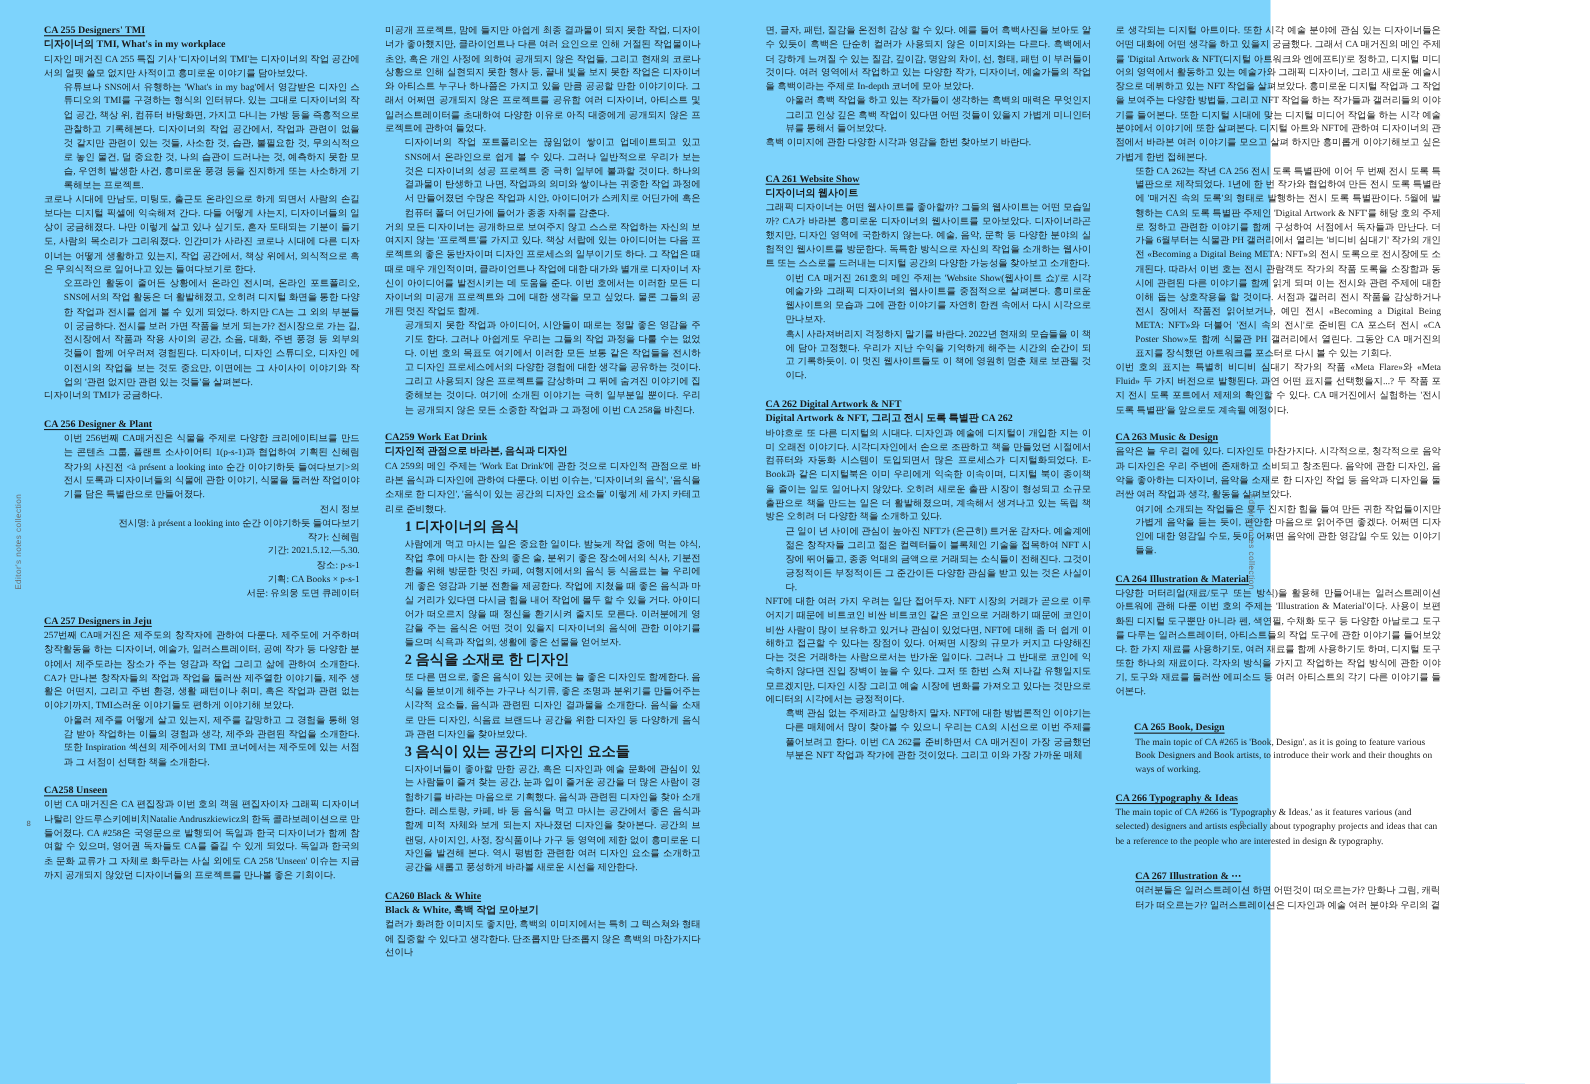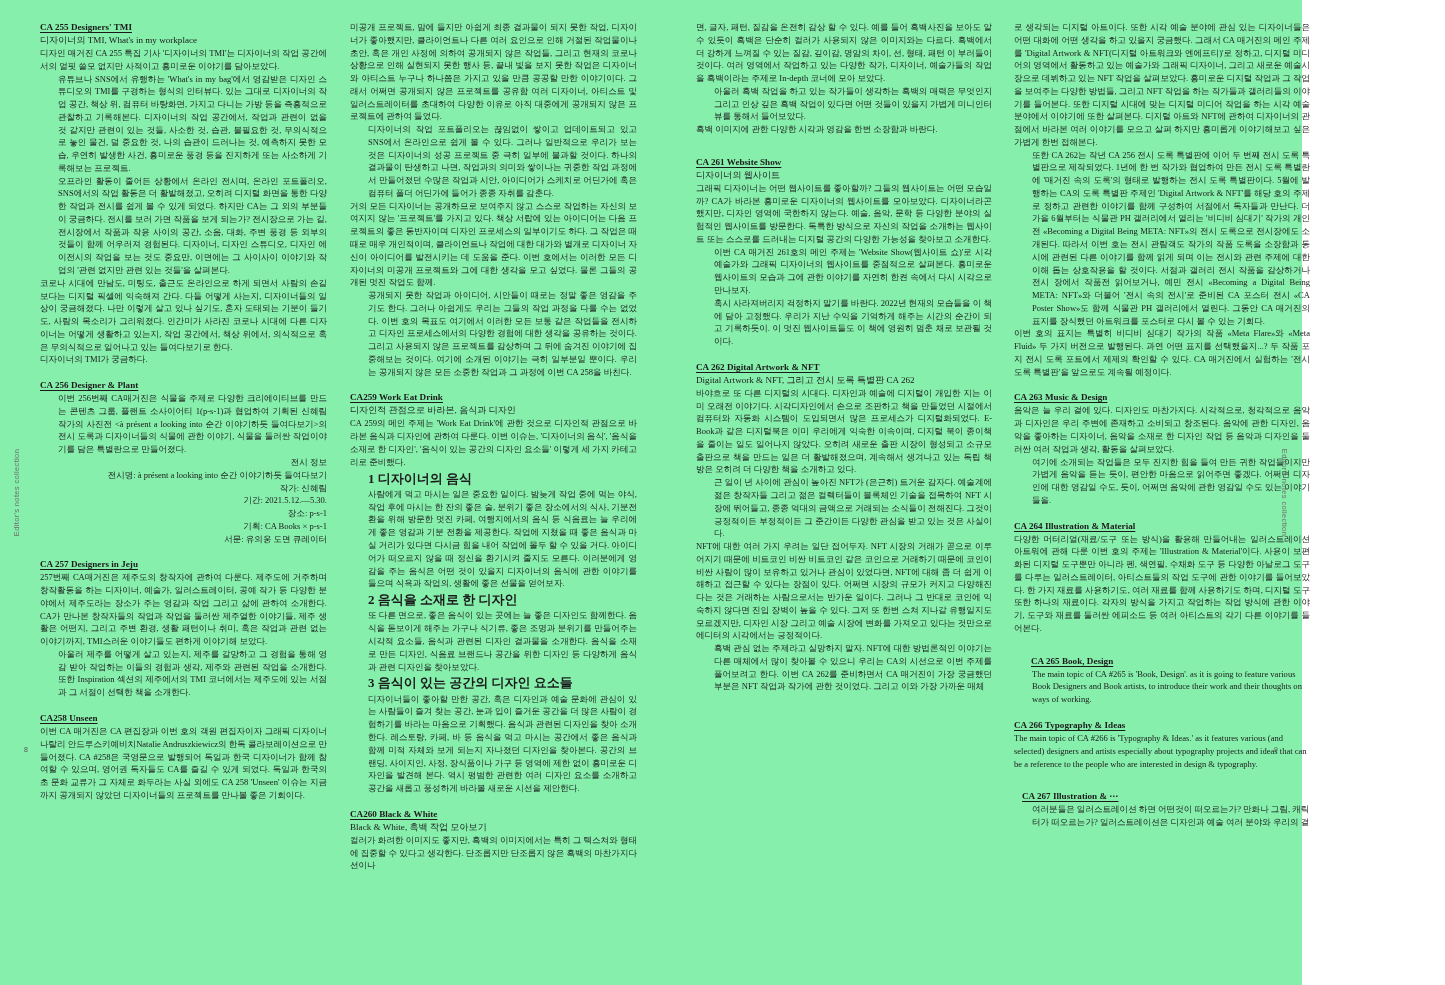--- a/index.html
+++ b/index.html
@@ -11,23 +11,23 @@
   body {
     width: 1445px;
     height: 985px;
     overflow: hidden;
     font-family: "Liberation Serif", "DejaVu Serif", serif;
     color: #1a1a1a;
   }
 
   .spread {
     position: relative;
-    width: 1302px;
-    height: 985px;
-    background: #86efac;
+    width: 1155px;
+    height: 985px;
+    background: #7dd3fc;
     display: flex;
     box-sizing: border-box;
   }
 
   
   .side-label {
     position: absolute;
     top: 0;
     height: 985px;
     width: 34px;
@@ -83,21 +83,21 @@
   .sec-head {
     font-weight: bold;
     font-size: 9.1px;
     line-height: 1.32;
     letter-spacing: 0.02px;
     text-decoration: underline;
     text-underline-offset: 1.6px;
     margin: 0 0 1px 0;
   }
   .sec-sub {
-    font-weight: normal;
+    font-weight: bold;
     font-size: 9.1px;
     line-height: 1.32;
     margin: 0 0 1px 0;
   }
   p.body {
     font-size: 8.55px;
     line-height: 1.495;
     margin: 0;
     text-align: justify;
     text-justify: inter-character;
@@ -130,22 +130,22 @@
 
   <div class="page verso">
 
     <div class="col">
 
       <section class="sec">
         <h2 class="sec-head">CA 255 Designers' TMI</h2>
         <h3 class="sec-sub">디자이너의 TMI, What's in my workplace</h3>
         <p class="body">디자인 매거진 CA 255 특집 기사 '디자이너의 TMI'는 디자이너의 작업 공간에서의 얼핏 쓸모 없지만 사적이고 흥미로운 이야기를 담아보았다.</p>
         <p class="body indent">유튜브나 SNS에서 유행하는 'What's in my bag'에서 영감받은 디자인 스튜디오의 TMI를 구경하는 형식의 인터뷰다. 있는 그대로 디자이너의 작업 공간, 책상 위, 컴퓨터 바탕화면, 가지고 다니는 가방 등을 즉흥적으로 관찰하고 기록해본다. 디자이너의 작업 공간에서, 작업과 관련이 없을 것 같지만 관련이 있는 것들, 사소한 것, 습관, 불필요한 것, 무의식적으로 놓인 물건, 덜 중요한 것, 나의 습관이 드러나는 것, 예측하지 못한 모습, 우연히 발생한 사건, 흥미로운 풍경 등을 진지하게 또는 사소하게 기록해보는 프로젝트.</p>
+        <p class="body">코로나 시대에 만남도, 미팅도, 출근도 온라인으로 하게 되면서 사람의 손길보다는 디지털 픽셀에 익숙해져 간다. 다들 어떻게 사는지, 디자이너들의 일상이 궁금해졌다. 나만 이렇게 살고 있나 싶기도, 혼자 도태되는 기분이 들기도, 사람의 목소리가 그리워졌다. 인간미가 사라진 코로나 시대에 다른 디자이너는 어떻게 생활하고 있는지, 작업 공간에서, 책상 위에서, 의식적으로 혹은 무의식적으로 일어나고 있는 들여다보기로 한다.</p>
         <p class="body indent">오프라인 활동이 줄어든 상황에서 온라인 전시며, 온라인 포트폴리오, SNS에서의 작업 활동은 더 활발해졌고, 오히려 디지털 화면을 통한 다양한 작업과 전시를 쉽게 볼 수 있게 되었다. 하지만 CA는 그 외의 부분들이 궁금하다. 전시를 보러 가면 작품을 보게 되는가? 전시장으로 가는 길, 전시장에서 작품과 작용 사이의 공간, 소음, 대화, 주변 풍경 등 외부의 것들이 함께 어우러져 경험된다. 디자이너, 디자인 스튜디오, 디자인 에이전시의 작업을 보는 것도 중요만, 이면에는 그 사이사이 이야기와 작업의 '관련 없지만 관련 있는 것들'을 살펴본다.</p>
-        <p class="body">코로나 시대에 만남도, 미팅도, 출근도 온라인으로 하게 되면서 사람의 손길보다는 디지털 픽셀에 익숙해져 간다. 다들 어떻게 사는지, 디자이너들의 일상이 궁금해졌다. 나만 이렇게 살고 있나 싶기도, 혼자 도태되는 기분이 들기도, 사람의 목소리가 그리워졌다. 인간미가 사라진 코로나 시대에 다른 디자이너는 어떻게 생활하고 있는지, 작업 공간에서, 책상 위에서, 의식적으로 혹은 무의식적으로 일어나고 있는 들여다보기로 한다.</p>
         <p class="body">디자이너의 TMI가 궁금하다.</p>
       </section>
 
       <div class="gap-m"></div>
 
       <section class="sec">
         <h2 class="sec-head">CA 256 Designer &amp; Plant</h2>
         <p class="body indent">이번 256번째 CA매거진은 식물을 주제로 다양한 크리에이티브를 만드는 콘텐츠 그룹, 플랜트 소사이어티 1(p-s-1)과 협업하여 기획된 신혜림 작가의 사진전 &lt;à présent a looking into 순간 이야기하듯 들여다보기&gt;의 전시 도록과 디자이너들의 식물에 관한 이야기, 식물을 둘러싼 작업이야기를 담은 특별란으로 만들어졌다.</p>
         <p class="body info">전시 정보</p>
         <p class="body info">전시명: à présent a looking into 순간 이야기하듯 들여다보기</p>
@@ -205,21 +205,21 @@
     </div>
   </div>
 
   <div class="page recto">
 
     <div class="col">
 
       <section class="sec">
         <p class="body">면, 글자, 패턴, 질감을 온전히 감상 할 수 있다. 예를 들어 흑백사진을 보아도 알 수 있듯이 흑백은 단순히 컬러가 사용되지 않은 이미지와는 다르다. 흑백에서 더 강하게 느껴질 수 있는 질감, 깊이감, 명암의 차이, 선, 형태, 패턴 이 부러들이 것이다. 여러 영역에서 작업하고 있는 다양한 작가, 디자이너, 예술가들의 작업을 흑백이라는 주제로 In-depth 코너에 모아 보았다.</p>
         <p class="body indent">아울러 흑백 작업을 하고 있는 작가들이 생각하는 흑백의 매력은 무엇인지 그리고 인상 깊은 흑백 작업이 있다면 어떤 것들이 있을지 가볍게 미니인터뷰를 통해서 들어보았다.</p>
-        <p class="body">흑백 이미지에 관한 다양한 시각과 영감을 한번 소장함과 바란다.</p>
+        <p class="body">흑백 이미지에 관한 다양한 시각과 영감을 한번 찾아보기 바란다.</p>
       </section>
 
       <div class="gap-l"></div>
 
       <section class="sec">
         <h2 class="sec-head">CA 261 Website Show</h2>
         <h3 class="sec-sub">디자이너의 웹사이트</h3>
         <p class="body">그래픽 디자이너는 어떤 웹사이트를 좋아할까? 그들의 웹사이트는 어떤 모습일까? CA가 바라본 흥미로운 디자이너의 웹사이트를 모아보았다. 디자이너라곤 했지만, 디자인 영역에 국한하지 않는다. 예술, 음악, 문학 등 다양한 분야의 실험적인 웹사이트를 방문한다. 독특한 방식으로 자신의 작업을 소개하는 웹사이트 또는 스스로를 드러내는 디지털 공간의 다양한 가능성을 찾아보고 소개한다.</p>
         <p class="body indent">이번 CA 매거진 261호의 메인 주제는 'Website Show(웹사이트 쇼)'로 시각 예술가와 그래픽 디자이너의 웹사이트를 중점적으로 살펴본다. 흥미로운 웹사이트의 모습과 그에 관한 이야기를 자연히 한켠 속에서 다시 시각으로 만나보자.</p>
         <p class="body indent">혹시 사라져버리지 걱정하지 말기를 바란다. 2022년 현재의 모습들을 이 책에 담아 고정했다. 우리가 지난 수익을 기억하게 해주는 시간의 순간이 되고 기록하듯이. 이 멋진 웹사이트들도 이 책에 영원히 멈춘 채로 보관될 것이다.</p>
@@ -270,21 +270,21 @@
       <div class="gap-m"></div>
 
       <section class="sec">
         <h2 class="sec-head">CA 266 Typography &amp; Ideas</h2>
         <p class="body" style="text-align:left;">The main topic of CA #266 is 'Typography &amp; Ideas.' as it features various (and selected) designers and artists especially about typography projects and ideas that can be a reference to the people who are interested in design &amp; typography.</p>
       </section>
 
       <div class="gap-l"></div>
 
       <section class="sec">
-        <h2 class="sec-head" style="margin-left:8px;">CA 267 Illustration &amp; ⋯</h2>
+        <h2 class="sec-head" style="margin-left:18px;">CA 267 Illustration &amp; ⋯</h2>
         <p class="body en">여러분들은 일러스트레이션 하면 어떤것이 떠오르는가? 만화나 그림, 캐릭터가 떠오르는가? 일러스트레이션은 디자인과 예술 여러 분야와 우리의 곁</p>
       </section>
     </div>
   </div>
 
   <div class="side-label right">
     <span class="txt">Editor's notes collection</span>
   </div>
   <div class="folio right">9</div>
 

